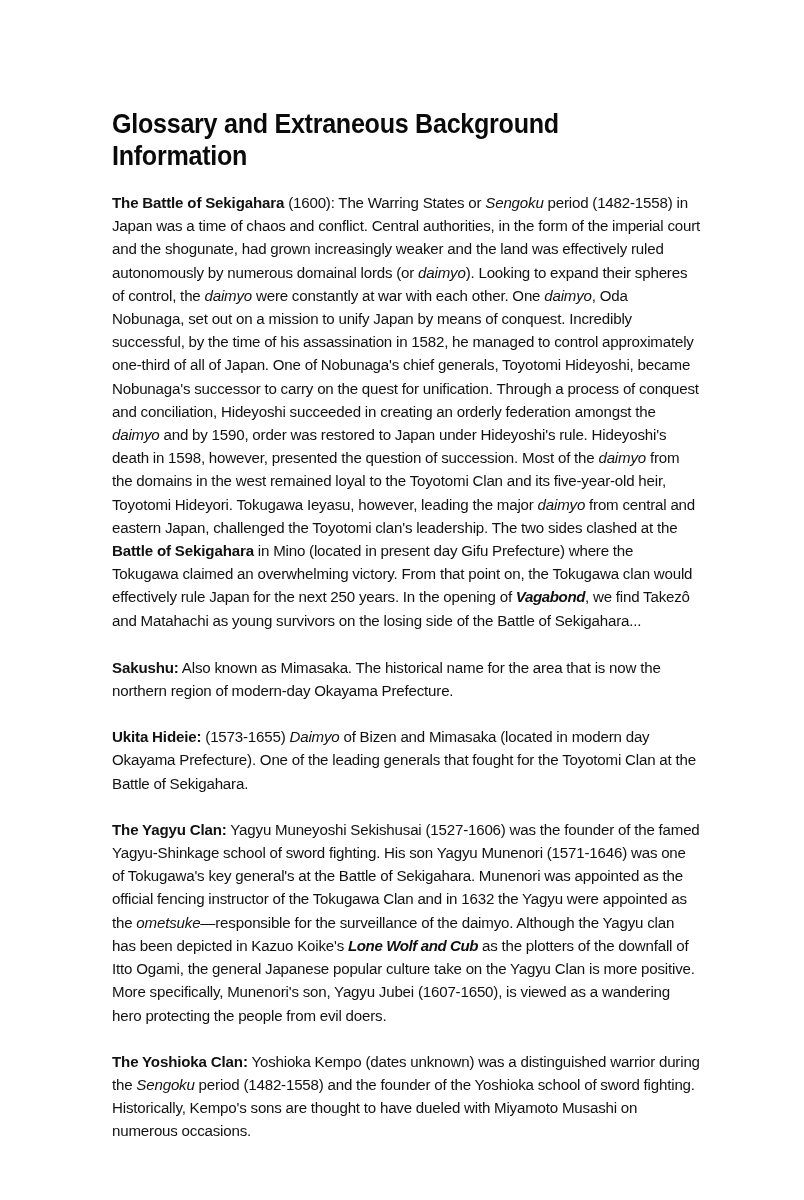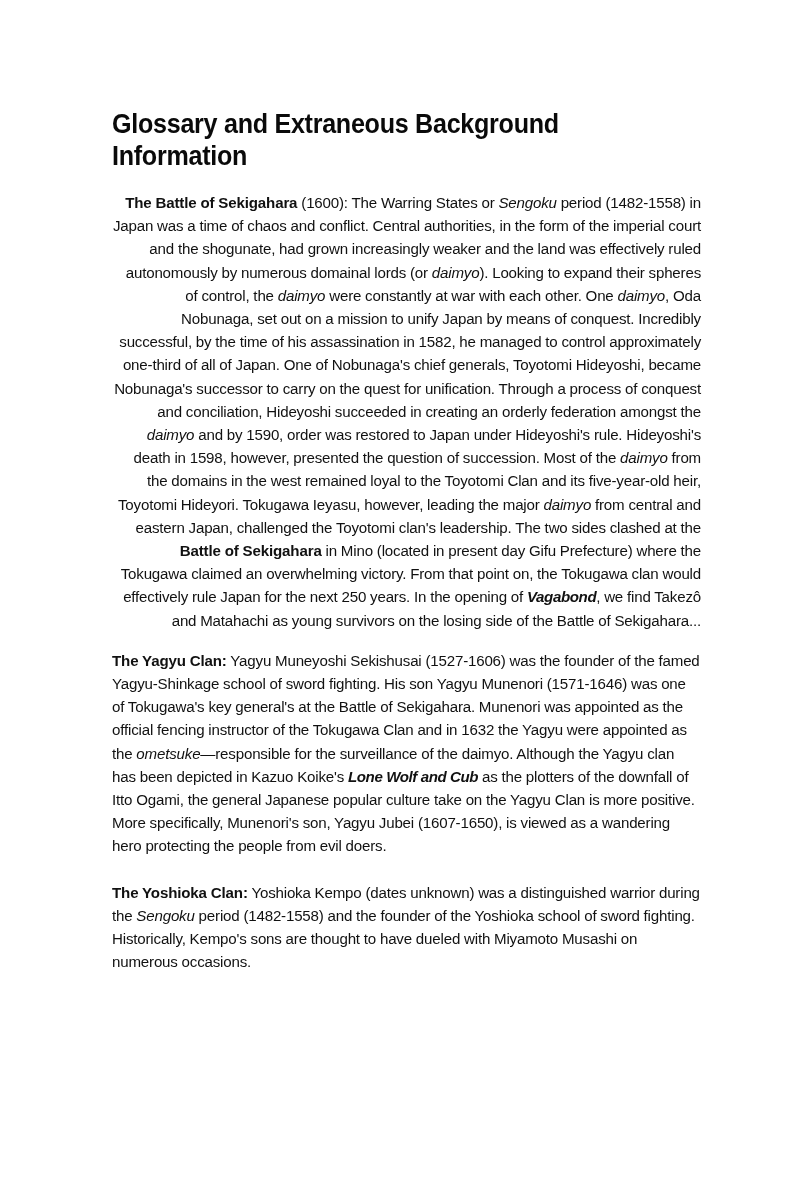--- a/index.html
+++ b/index.html
@@ -66,35 +66,36 @@
     font-style: italic;
   }
   .entry .bi {
     font-weight: bold;
     font-style: italic;
     letter-spacing: -0.4px;
   }
 
   
   .entry.p-main {
-    margin-bottom: 17px;
-    text-align: right;
+    margin-bottom: 24px;
   }
 </style>
 </head>
 <body>
 
 <div id="page">
   <div id="content">
 
     <h1 class="page-title">
       <span>Glossary and Extraneous Background</span><br>
       <span>Information</span>
     </h1>
 
     <div id="entries">
         <p class="entry p-main"><span class="term">The Battle of Sekigahara</span><span> (1600): The Warring States or </span><span class="it">Sengoku</span><span> period (1482-1558) in Japan was a time of chaos and conflict. Central authorities, in the form of the imperial court and the shogunate, had grown increasingly weaker and the land was effectively ruled autonomously by numerous domainal lords (or </span><span class="it">daimyo</span><span>). Looking to expand their spheres of control, the </span><span class="it">daimyo</span><span> were constantly at war with each other. One </span><span class="it">daimyo</span><span>, Oda Nobunaga, set out on a mission to unify Japan by means of conquest. Incredibly successful, by the time of his assassination in 1582, he managed to control approximately one-third of all of Japan. One of Nobunaga's chief generals, Toyotomi Hideyoshi, became Nobunaga's successor to carry on the quest for unification. Through a process of conquest and conciliation, Hideyoshi succeeded in creating an orderly federation amongst the </span><span class="it">daimyo</span><span> and by 1590, order was restored to Japan under Hideyoshi's rule. Hideyoshi's death in 1598, however, presented the question of succession. Most of the </span><span class="it">daimyo</span><span> from the domains in the west remained loyal to the Toyotomi Clan and its five-year-old heir, Toyotomi Hideyori. Tokugawa Ieyasu, however, leading the major </span><span class="it">daimyo</span><span> from central and eastern Japan, challenged the Toyotomi clan's leadership. The two sides clashed at the </span><span class="term">Battle of Sekigahara</span><span> in Mino (located in present day Gifu Prefecture) where the Tokugawa claimed an overwhelming victory.  From that point on, the Tokugawa clan would effectively rule Japan for the next 250 years. In the opening of </span><span class="bi">Vagabond</span><span>, we find Takezô and Matahachi as young survivors on the losing side of the Battle of Sekigahara...</span></p>
+        <p class="entry"><span class="term">Sakushu:</span><span> Also known as Mimasaka. The historical name for the area that is now the northern region of modern-day Okayama Prefecture.</span></p>
+        <p class="entry"><span class="term">Ukita Hideie:</span><span> (1573-1655) </span><span class="it">Daimyo</span><span> of Bizen and Mimasaka (located in modern day Okayama Prefecture). One of the leading generals that fought for the Toyotomi Clan at the Battle of Sekigahara.</span></p>
         <p class="entry"><span class="term">The Yagyu Clan:</span><span> Yagyu Muneyoshi Sekishusai (1527-1606) was the founder of the famed Yagyu-Shinkage school of sword fighting. His son Yagyu Munenori (1571-1646) was one of Tokugawa's key general's at the Battle of Sekigahara. Munenori was appointed as the official fencing instructor of the Tokugawa Clan and in 1632 the Yagyu were appointed as the </span><span class="it">ometsuke</span><span>—responsible for the surveillance of the daimyo. Although the Yagyu clan has been depicted in Kazuo Koike's </span><span class="bi">Lone Wolf and Cub</span><span> as the plotters of the downfall of Itto Ogami, the general Japanese popular culture take on the Yagyu Clan is more positive. More specifically, Munenori's son, Yagyu Jubei (1607-1650), is viewed as a wandering hero protecting the people from evil doers.</span></p>
         <p class="entry"><span class="term">The Yoshioka Clan:</span><span> Yoshioka Kempo (dates unknown) was a distinguished warrior during the </span><span class="it">Sengoku</span><span> period (1482-1558) and the founder of the Yoshioka school of sword fighting. Historically, Kempo's sons are thought to have dueled with Miyamoto Musashi on numerous occasions.</span></p>
       </div>
 
   </div>
 </div>
 
 </body></html>

